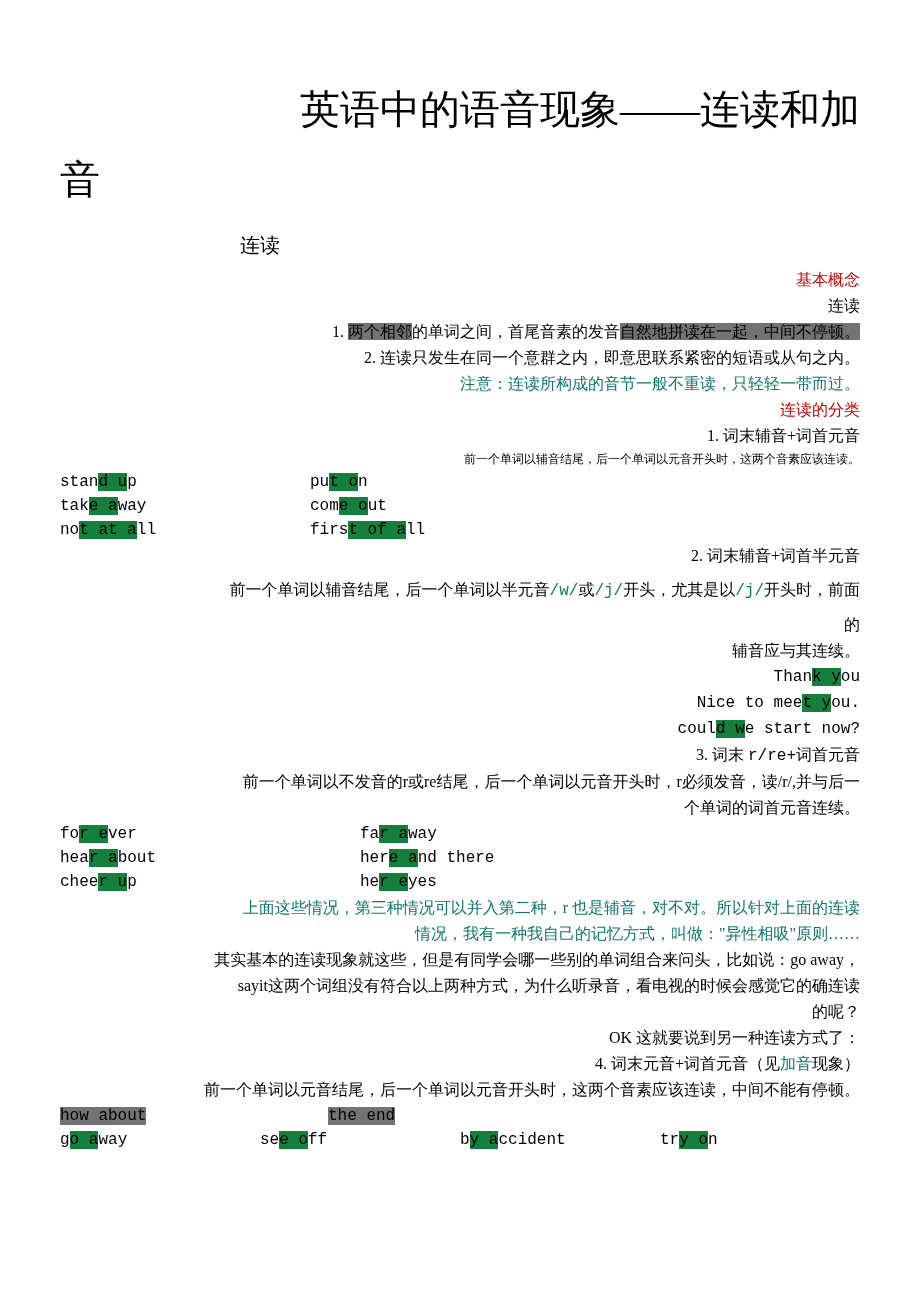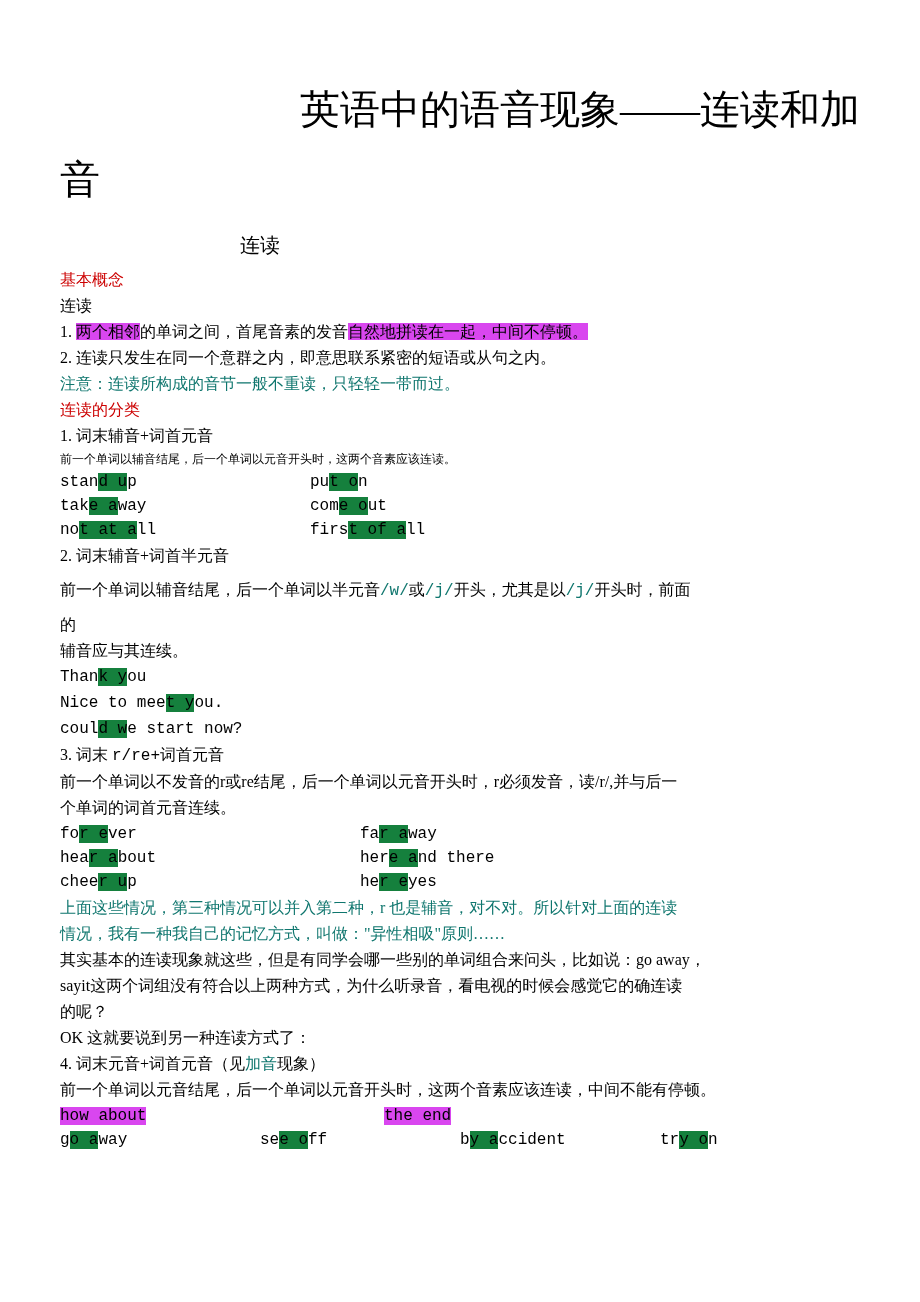--- a/index.html
+++ b/index.html
@@ -25,25 +25,25 @@
     margin-bottom: 20px;
   }
   .subtitle {
     text-align: left;
     font-size: 20px;
     margin-left: 180px;
     margin-bottom: 8px;
   }
   .red { color: #cc0000; }
   .blue { color: #0f766e; }
-  .hl-yellow { background: #d946ef; margin-top: 36px; }
+  .hl-yellow { background: #737373; margin-top: 36px; }
   .hl-magenta { background: #15803d; }
   .mono { font-family: "Courier New", monospace; }
   .small { font-size: 12px; margin: 2px 0; }
-  p { margin: 2px 0; }
+  p { margin: 2px 0; text-align: right; }
   .cols2 { display: flex; }
   .cols2 > div:first-child { width: 250px; }
   .cols2 > div:nth-child(2) { flex: 1; }
   .cols4 { display: flex; }
   .cols4 > div { flex: 1; }
 </style>
 </head>
 <body>
 
 <div class="title">英语中的语音现象——连读和加</div>
@@ -112,21 +112,21 @@
 <p>sayit这两个词组没有符合以上两种方式，为什么听录音，看电视的时候会感觉它的确连读</p>
 <p>的呢？</p>
 <p>OK 这就要说到另一种连读方式了：</p>
 
 <p>
   <span>4. 词末元音+词首元音（见</span><span class="blue">加音</span><span>现象）</span>
 </p>
 <p>前一个单词以元音结尾，后一个单词以元音开头时，这两个音素应该连读，中间不能有停顿。</p>
 
 <div class="cols2 mono">
-  <div style="width:324px"><span class="hl-yellow">how about</span></div>
+  <div style="width:268px"><span class="hl-yellow">how about</span></div>
   <div><span class="hl-yellow">the end</span></div>
 </div>
 <div class="cols4 mono">
   <div style="flex:0 0 200px"><span>g</span><span class="hl-magenta">o a</span><span>way</span></div>
   <div style="flex:0 0 200px"><span>se</span><span class="hl-magenta">e o</span><span>ff</span></div>
   <div style="flex:0 0 200px"><span>b</span><span class="hl-magenta">y a</span><span>ccident</span></div>
   <div><span>tr</span><span class="hl-magenta">y o</span><span>n</span></div>
 </div>
 
 </body></html>

